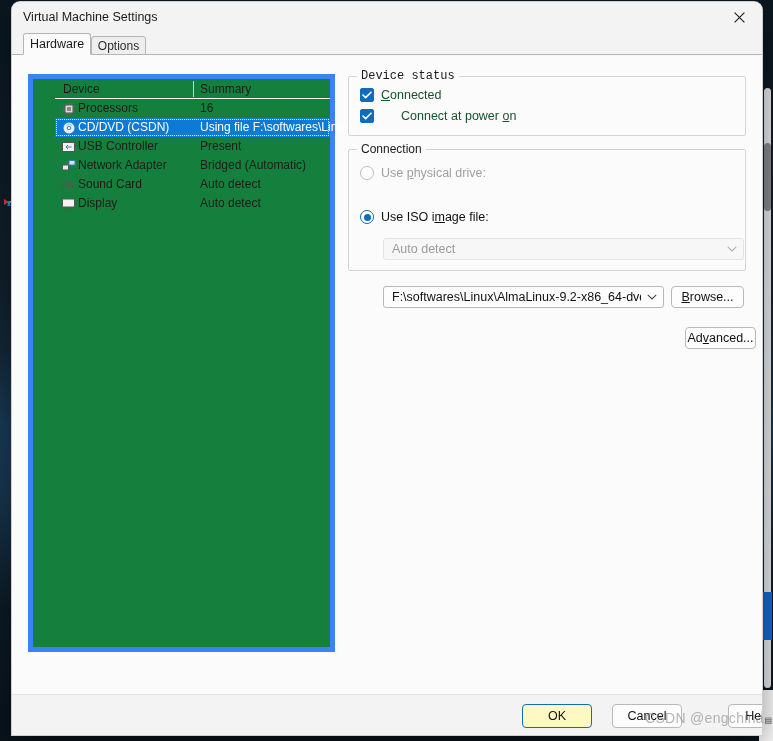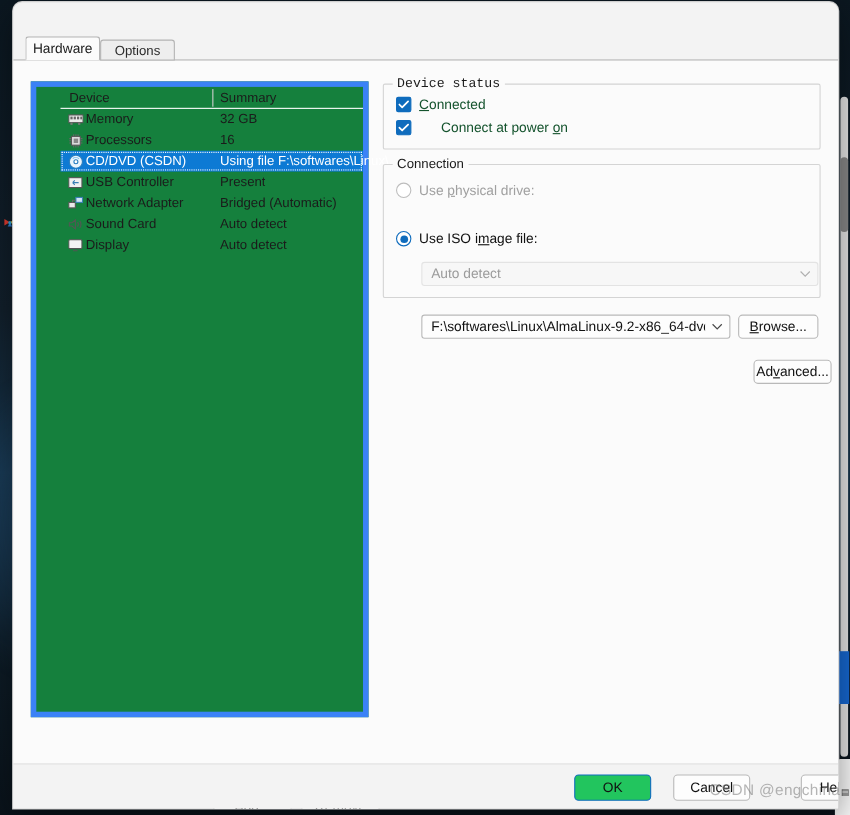--- a/index.html
+++ b/index.html
@@ -119,21 +119,21 @@
     left: 11px;
     width: 68px; height: 22px;
     background: #fbfbfb;
     border-bottom-color: #fbfbfb;
     border-top-left-radius: 3px;
     border-top-right-radius: 3px;
     z-index: 3;
   }
   .tab.inactive {
     left: 79px;
-    width: 68px; height: 19px;
+    width: 55px; height: 19px;
     background: #eeeeee;
     border-top-left-radius: 3px;
     border-top-right-radius: 3px;
     color: #2b2b2b;
     font-size: 12px;
     z-index: 2;
   }
 
   
   #tabpage {
@@ -354,21 +354,21 @@
     left: 0; top: 692px;
     width: 750px; height: 41px;
     background: #f3f3f3;
     border-top: 1px solid #e2e2e2;
   }
   #btn-ok {
     position: absolute;
     left: 510px; top: 9px;
     width: 70px; height: 24px;
     border: 1.5px solid #0f6cbd;
-    background: #22c55e;
+    background: #fef9c3;
     border-radius: 4px;
   }
   #btn-cancel {
     position: absolute;
     left: 600px; top: 9px;
     width: 70px; height: 24px;
   }
   #btn-help {
     position: absolute;
     left: 716px; top: 9px;
@@ -404,54 +404,47 @@
 
   <div id="bg-scroll-track"></div>
   <div id="bg-scroll-thumb"></div>
   <div id="bg-blue-chip"></div>
   <div id="bg-white-card"></div>
   <div id="bg-white-card-glyph">▤</div>
 </div>
 
 <div id="dialog">
 
+  <div id="titlebar">
+    <div id="window-title">Virtual Machine Settings</div>
+    <div id="close-button">
+      <svg width="11" height="11" viewBox="0 0 11 11">
+        <path d="M0.6 0.6 L10.4 10.4 M10.4 0.6 L0.6 10.4" stroke="#1b1b1b" stroke-width="1.1" fill="none"></path>
+      </svg>
+    </div>
+  </div>
 
   <div id="tabstrip">
     <div class="tab active">
       <span>Hardware</span>
     </div>
     <div class="tab inactive">
       <span>Options</span>
     </div>
   </div>
 
   <div id="tabpage">
 
     <div id="device-list-panel">
       <div id="device-list-header">
         <div class="col-head" id="col-head-device">Device</div>
         <div id="col-divider"></div>
         <div class="col-head" id="col-head-summary">Summary</div>
       </div>
 
-      <div class="device-row">
-        <span class="device-icon">
-          <svg width="14" height="11" viewBox="0 0 14 11">
-            <rect x="0.5" y="1.5" width="13" height="7" fill="#e9e9e9" stroke="#555" stroke-width="1"></rect>
-            <rect x="2" y="3" width="2" height="2.5" fill="#666"></rect>
-            <rect x="5" y="3" width="2" height="2.5" fill="#666"></rect>
-            <rect x="8" y="3" width="2" height="2.5" fill="#666"></rect>
-            <rect x="11" y="3" width="1.5" height="2.5" fill="#666"></rect>
-            <rect x="2" y="8.5" width="2" height="2" fill="#777"></rect>
-            <rect x="9" y="8.5" width="2" height="2" fill="#777"></rect>
-          </svg>
-        </span>
-        <span class="device-name">Memory</span>
-        <span class="device-summary">32 GB</span>
-      </div>
 
       <div class="device-row">
         <span class="device-icon">
           <svg width="14" height="14" viewBox="0 0 14 14">
             <rect x="3" y="3" width="8" height="8" fill="#dcdcdc" stroke="#555" stroke-width="1"></rect>
             <rect x="5" y="5" width="4" height="4" fill="#888"></rect>
             <g stroke="#666" stroke-width="1">
               <path d="M5 1 V3 M7 1 V3 M9 1 V3 M5 11 V13 M7 11 V13 M9 11 V13"></path>
               <path d="M1 5 H3 M1 7 H3 M1 9 H3 M11 5 H13 M11 7 H13 M11 9 H13"></path>
             </g>

